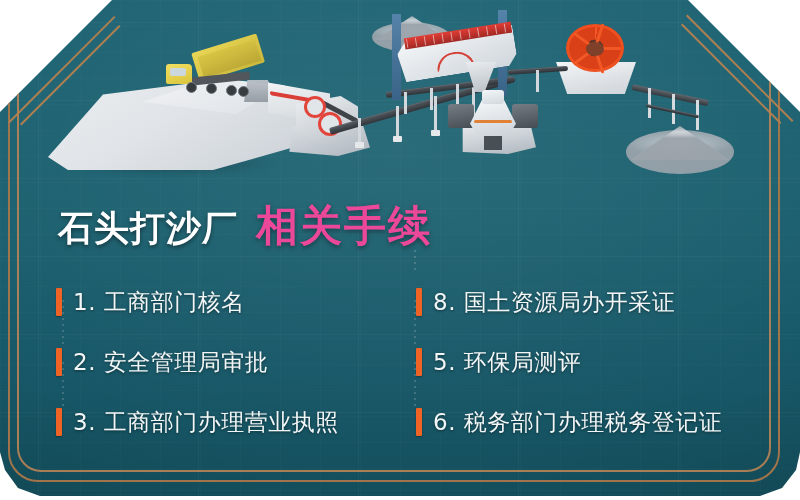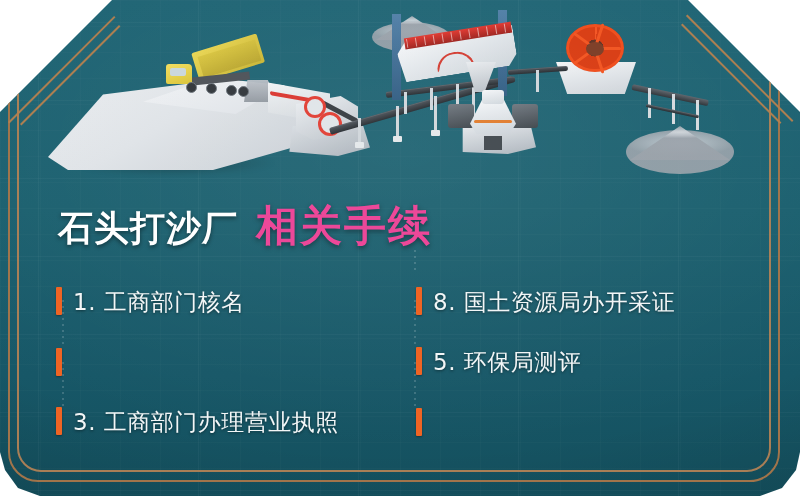--- a/index.html
+++ b/index.html
@@ -253,21 +253,21 @@
     text-shadow:0 2px 5px rgba(0,0,0,.40);
     font-family:"DejaVu Sans","Liberation Sans",sans-serif;
   }
 
   
   #list{
     position:absolute;left:56px;top:272px;width:700px;
     display:grid;grid-template-columns:360px 340px;
     grid-auto-rows:60px;align-items:center;
   }
-  .li{display:flex;gap:11px;}
+  .li{display:flex;align-items:center;gap:11px;}
   .li .bar{
     width:6px;height:28px;background:#ef6424;flex:0 0 auto;border-radius:1px;
     box-shadow:0 1px 2px rgba(0,0,0,.35);
   }
   .li .txt{
     font-size:23px;color:#f2f6f7;letter-spacing:.5px;white-space:nowrap;
     text-shadow:0 1px 3px rgba(0,0,0,.45);
     font-family:"DejaVu Sans","Liberation Sans",sans-serif;
   }
 </style>
@@ -387,27 +387,29 @@
     <div class="li">
       <span class="bar"></span>
       <span class="txt">1. 工商部门核名</span>
     </div>
     <div class="li">
       <span class="bar"></span>
       <span class="txt">8. 国土资源局办开采证</span>
     </div>
     <div class="li">
       <span class="bar"></span>
+      <span class="txt">2. 安全管理局审批</span>
     </div>
     <div class="li">
       <span class="bar"></span>
       <span class="txt">5. 环保局测评</span>
     </div>
     <div class="li">
       <span class="bar"></span>
       <span class="txt">3. 工商部门办理营业执照</span>
     </div>
     <div class="li">
       <span class="bar"></span>
+      <span class="txt">6. 税务部门办理税务登记证</span>
     </div>
   </div>
 
 </div>
 
 </body></html>

